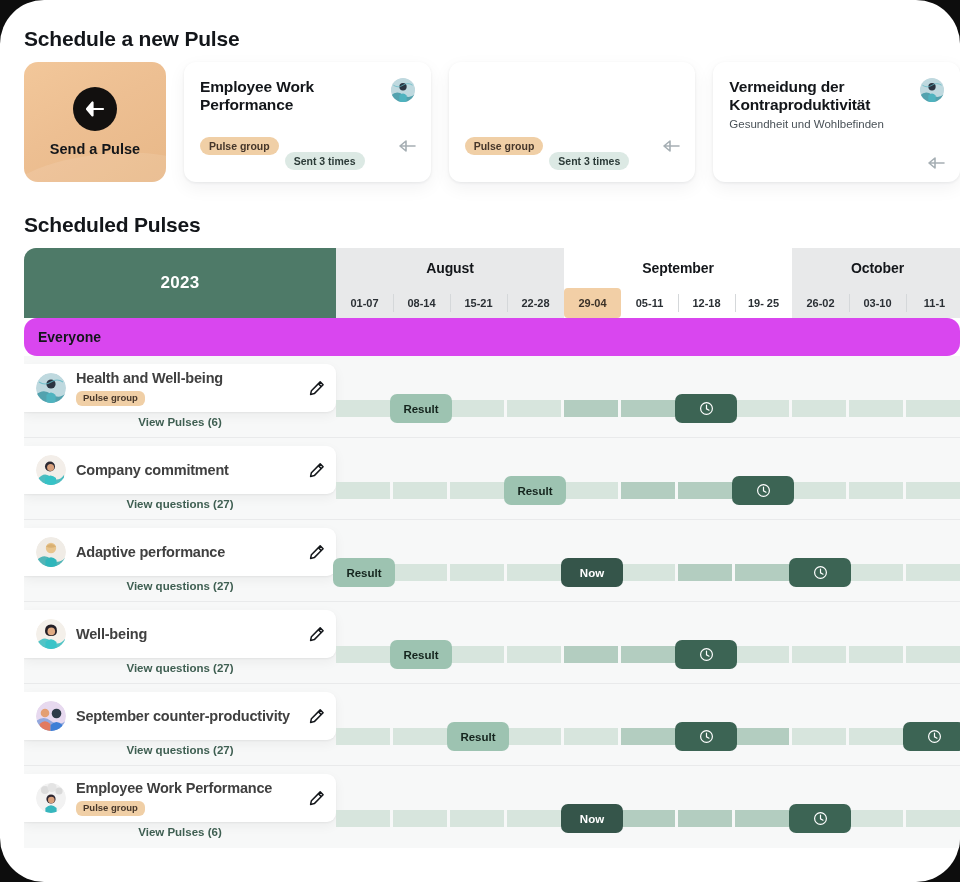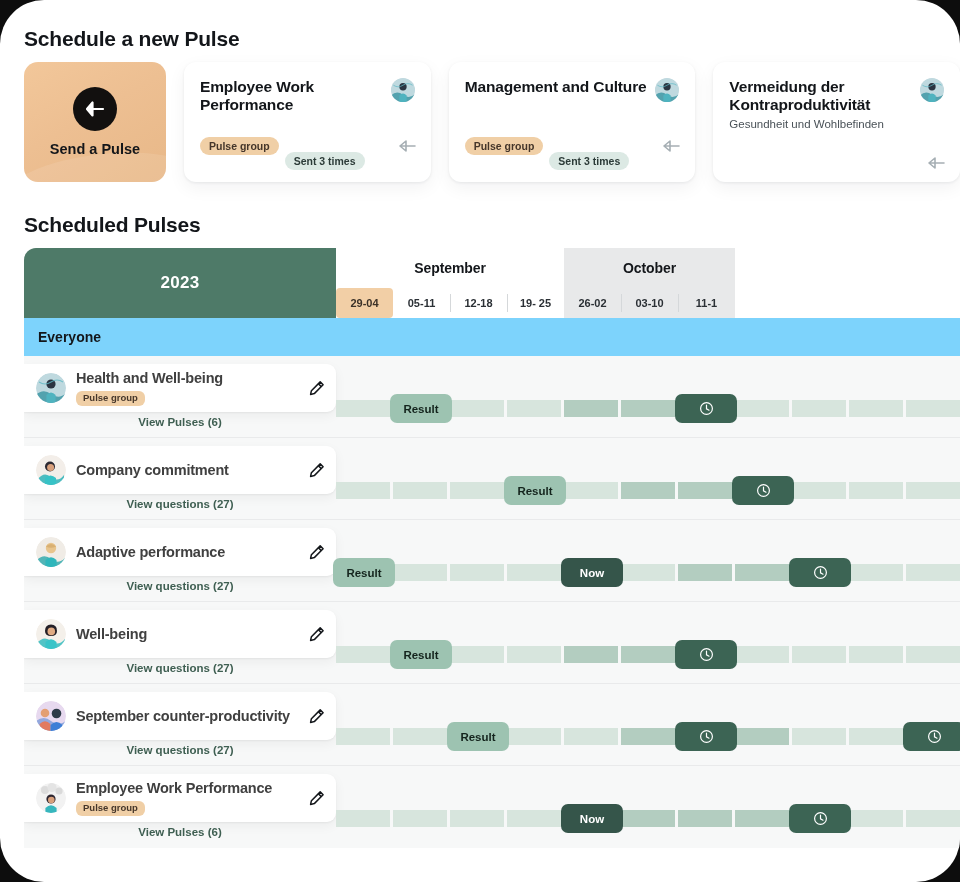--- a/index.html
+++ b/index.html
@@ -195,23 +195,24 @@
     color: #3c3228;
     border-radius: 4px;
   }
   .week-cell.current::before { display: none; }
   .week-cell.current + .week-cell::before { display: none; }
 
   
   #tl-everyone {
     position: relative;
     height: 38px;
-    background: #7dd3fc;
+    background: #d946ef;
     display: flex; align-items: center;
     padding-left: 14px;
+    border-radius: 13px;
   }
   #tl-everyone span { font-size: 14px; font-weight: 700; color: #13161a; }
 
   
   #tl-rows { position: relative; background: #f7f8f8; }
   .tl-row {
     position: relative;
     height: 82px;
     border-bottom: 1px solid #e9eaeb;
   }
@@ -353,81 +354,75 @@
           <span class="tag tag-group">Pulse group</span>
           <span class="tag tag-sent">Sent 3 times</span>
           <span class="send-arrow">
             <svg width="18" height="14" viewBox="0 0 18 14">
               <path d="M1 7 H16 M1 7 L7 2 L7 12 Z" fill="none" stroke="currentColor" stroke-width="1.6" stroke-linejoin="round" stroke-linecap="round"></path>
             </svg>
           </span>
         </div>
       </div>
       <div class="pulse-card">
+        <div class="pulse-card-foot">
+          <span class="tag tag-group">Pulse group</span>
+          <span class="tag tag-sent">Sent 3 times</span>
+          <span class="send-arrow">
+            <svg width="18" height="14" viewBox="0 0 18 14">
+              <path d="M1 7 H16 M1 7 L7 2 L7 12 Z" fill="none" stroke="currentColor" stroke-width="1.6" stroke-linejoin="round" stroke-linecap="round"></path>
+            </svg>
+          </span>
+        </div>
+      </div>
+      <div class="pulse-card">
         <div class="pulse-card-head">
           <div>
-            <div class="pulse-card-title">Management and Culture</div>
+            <div class="pulse-card-title">Vermeidung der Kontraproduktivität</div>
+            <div class="pulse-card-sub">Gesundheit und Wohlbefinden</div>
           </div>
           <div class="card-avatar">
             <svg width="100%" height="100%" viewBox="0 0 30 30">
               <circle cx="15" cy="15" r="15" fill="#bfd9df"></circle>
               <circle cx="15" cy="15" r="15" fill="none"></circle>
               <path d="M0 22 q7 -7 15 -1 q8 6 15 -1 v10 H0 Z" fill="#2f8f9d" opacity=".75"></path>
               <circle cx="15" cy="11" r="4.6" fill="#2b3542"></circle>
               <path d="M10.4 22 q4.6 -5 9.2 0 v8 H10.4 Z" fill="#4fb3bf"></path>
               <path d="M3 9 q6 4 12 0 q6 -4 12 0" stroke="#5fb9c6" stroke-width="1.1" fill="none" opacity=".8"></path>
             </svg>
           </div>
         </div>
         <div class="pulse-card-foot">
-          <span class="tag tag-group">Pulse group</span>
-          <span class="tag tag-sent">Sent 3 times</span>
           <span class="send-arrow">
             <svg width="18" height="14" viewBox="0 0 18 14">
               <path d="M1 7 H16 M1 7 L7 2 L7 12 Z" fill="none" stroke="currentColor" stroke-width="1.6" stroke-linejoin="round" stroke-linecap="round"></path>
             </svg>
           </span>
         </div>
       </div>
-      <div class="pulse-card">
-        <div class="pulse-card-head">
-          <div>
-            <div class="pulse-card-title">Vermeidung der Kontraproduktivität</div>
-            <div class="pulse-card-sub">Gesundheit und Wohlbefinden</div>
-          </div>
-          <div class="card-avatar">
-            <svg width="100%" height="100%" viewBox="0 0 30 30">
-              <circle cx="15" cy="15" r="15" fill="#bfd9df"></circle>
-              <circle cx="15" cy="15" r="15" fill="none"></circle>
-              <path d="M0 22 q7 -7 15 -1 q8 6 15 -1 v10 H0 Z" fill="#2f8f9d" opacity=".75"></path>
-              <circle cx="15" cy="11" r="4.6" fill="#2b3542"></circle>
-              <path d="M10.4 22 q4.6 -5 9.2 0 v8 H10.4 Z" fill="#4fb3bf"></path>
-              <path d="M3 9 q6 4 12 0 q6 -4 12 0" stroke="#5fb9c6" stroke-width="1.1" fill="none" opacity=".8"></path>
-            </svg>
-          </div>
-        </div>
-        <div class="pulse-card-foot">
-          <span class="send-arrow">
-            <svg width="18" height="14" viewBox="0 0 18 14">
-              <path d="M1 7 H16 M1 7 L7 2 L7 12 Z" fill="none" stroke="currentColor" stroke-width="1.6" stroke-linejoin="round" stroke-linecap="round"></path>
-            </svg>
-          </span>
-        </div>
-      </div>
     </div>
 
   <h1 id="scheduled-title" class="section-title">Scheduled Pulses</h1>
 
   <div id="timeline">
 
     <div id="tl-header">
       <div id="tl-year">
         <span>2023</span>
       </div>
       <div id="tl-months">
+          <div class="month-block shaded" style="flex: 0 0 228px;">
+            <div class="month-name">August</div>
+            <div class="month-weeks">
+              <div class="week-cell">01-07</div>
+              <div class="week-cell">08-14</div>
+              <div class="week-cell">15-21</div>
+              <div class="week-cell">22-28</div>
+            </div>
+          </div>
           <div class="month-block light" style="flex: 0 0 228px;">
             <div class="month-name">September</div>
             <div class="month-weeks">
               <div class="week-cell current">29-04</div>
               <div class="week-cell">05-11</div>
               <div class="week-cell">12-18</div>
               <div class="week-cell">19- 25</div>
             </div>
           </div>
           <div class="month-block shaded" style="flex: 0 0 171px;">

